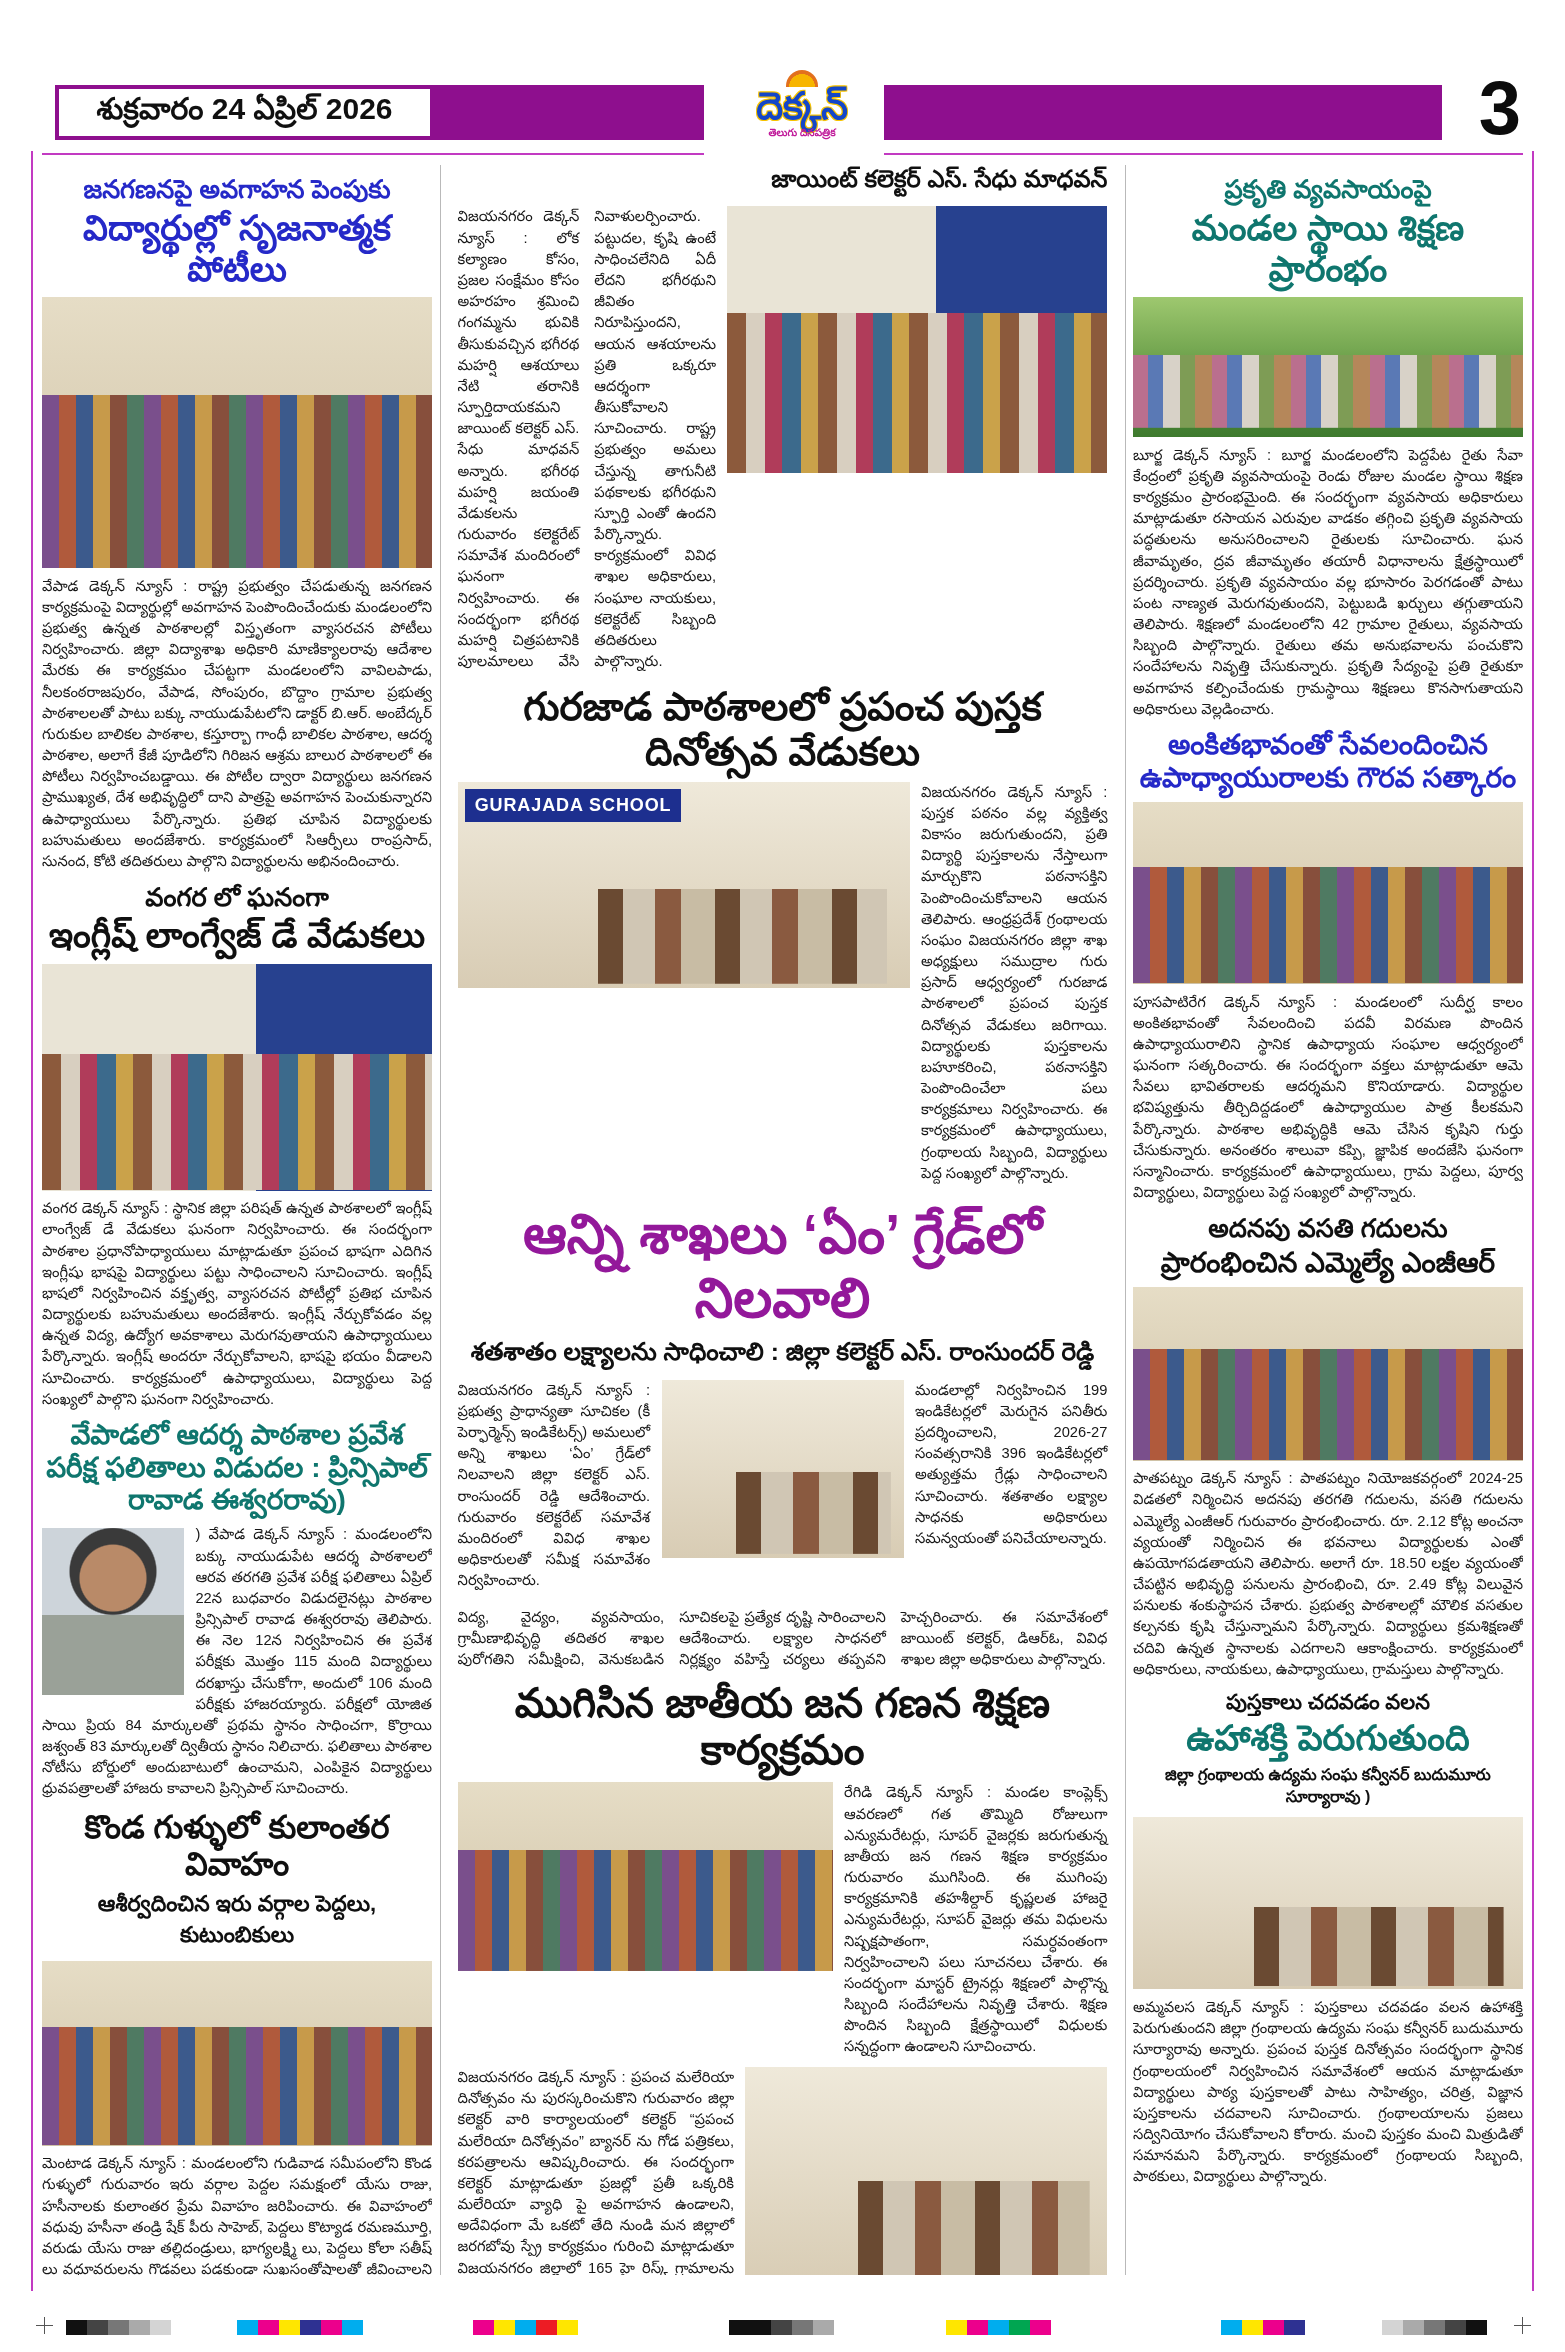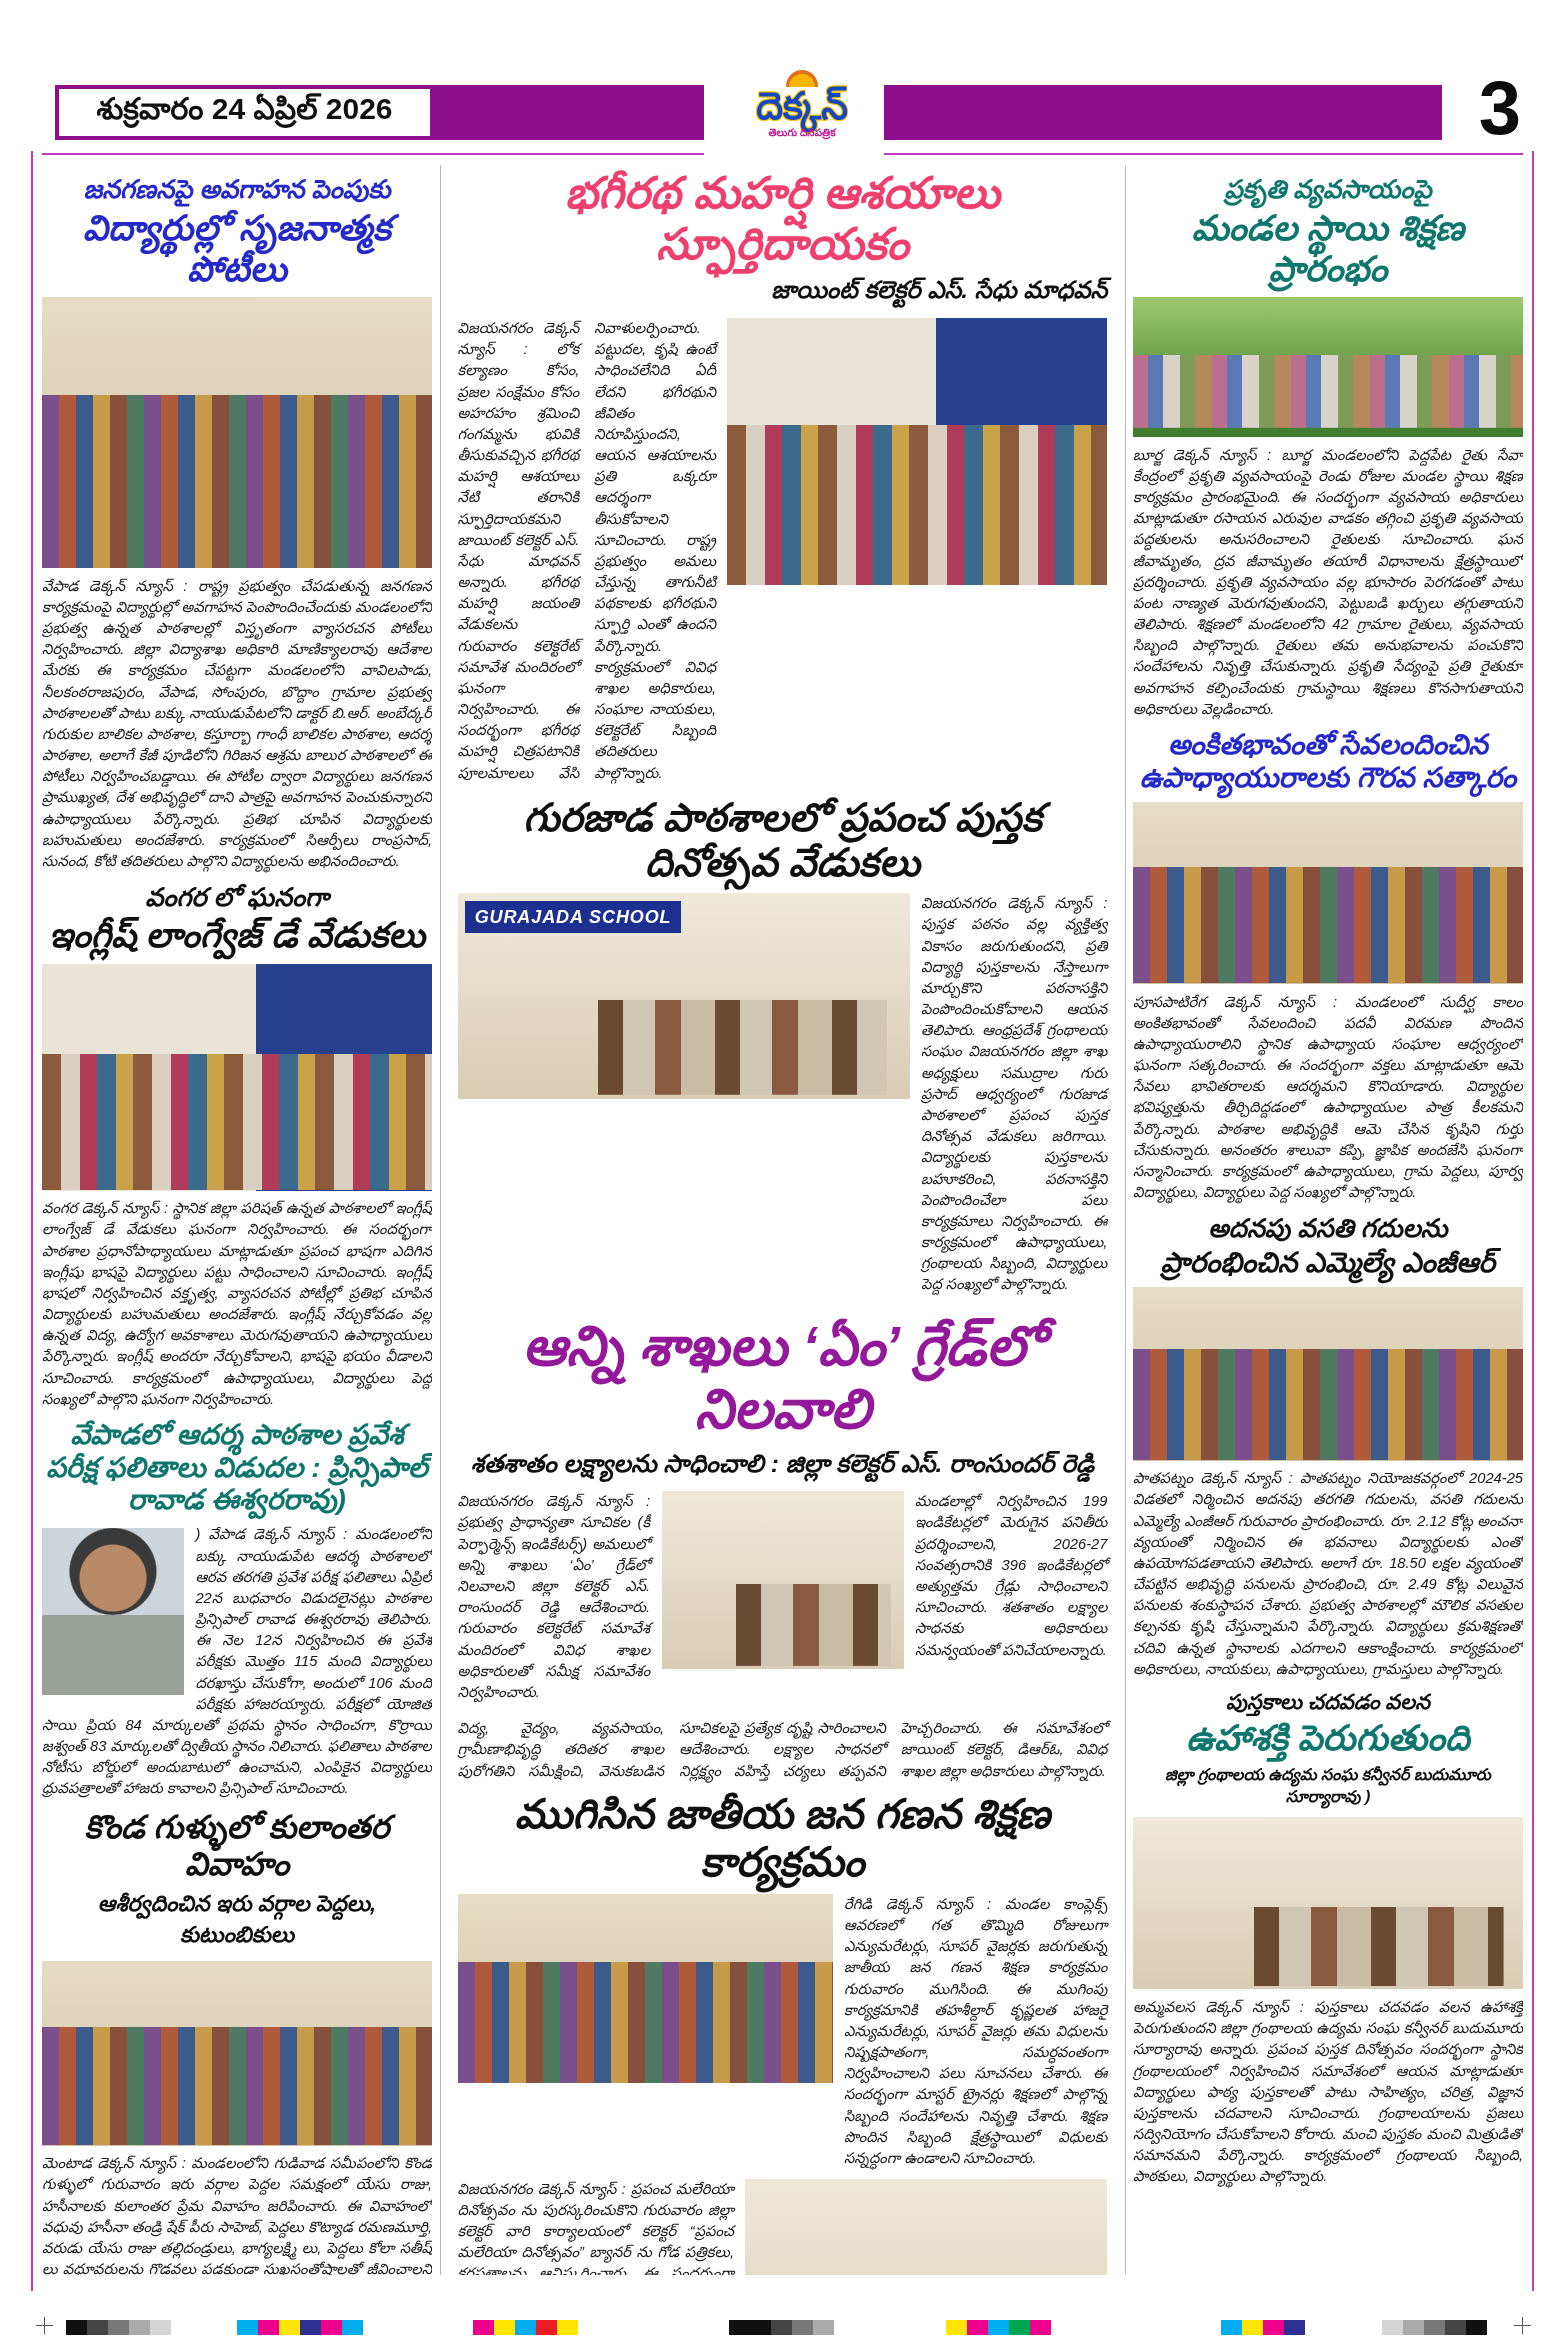--- a/index.html
+++ b/index.html
@@ -17,21 +17,21 @@
   .date-box { position:absolute; left:17px; top:5.7px; width:371px; height:47px; background:#fff; display:flex; align-items:center; justify-content:center; font-size:30px; font-weight:bold; color:#101010; }
   .logo-box { position:absolute; left:662px; top:-15px; width:180px; height:87px; background:#fff; text-align:center; padding-top:1.9px;padding-left:16px; }
   .logo-emblem { width:32px; height:17px; margin:0 auto; background:radial-gradient(circle at 50% 100%, #f7b500 0 55%, #e2701d 56% 80%, transparent 81%); border-radius:16px 16px 0 0; }
   .logo-text { font-size:38px; font-weight:bold; color:#1446c8; text-shadow:0.9px 0.9px 0 #f7c300, -0.9px -0.9px 0 #f7c300, 0.9px -0.9px 0 #f7c300, -0.9px 0.9px 0 #f7c300; line-height:1.05; }
   .logo-tag { font-size:10.4px; color:#c01a9a; font-weight:bold; }
   .page-num { position:absolute; right:1.9px; top:-13.2px; font-size:76px; font-weight:bold; color:#0c0c0c; line-height:1; }
   .rule { height:2.8px; background:#c23ac2; margin:7.6px 42px 9.5px 42px; }
 
   
   .content { display:flex; margin:0 42px; height:2110px; overflow:hidden; }
-  .col { overflow:hidden;font-style:italic; }
+  .col { overflow:hidden; }
   .col-left { width:390px; }
   .col-center { flex:1; padding:0 9.5px; }
   .col-right { width:390px; }
   .vsep { width:0.9px; background:#b9b9b9; margin:0 7.6px; }
 
   
   .kicker { font-weight:bold; text-align:center; font-size:25.6px; line-height:1.25; margin:9.5px 0 1.9px; }
   .hl { font-weight:bold; text-align:center; line-height:1.16; margin:1.9px 0 7.6px; }
   .hl-l { font-size:35px; }
   .hl-m { font-size:28px; }
@@ -133,21 +133,20 @@
         <div class="photo crowd" style="height:185px; background-color:#9cc06a"></div>
         <p class="body">మెంటాడ డెక్కన్ న్యూస్ : మండలంలోని గుడివాడ సమీపంలోని కొండ గుళ్ళులో గురువారం ఇరు వర్గాల పెద్దల సమక్షంలో యేసు రాజు, హసీనాలకు కులాంతర ప్రేమ వివాహం జరిపించారు. ఈ వివాహంలో వధువు హసీనా తండ్రి షేక్ పీరు సాహెబ్, పెద్దలు కొట్యాడ రమణమూర్తి, వరుడు యేసు రాజు తల్లిదండ్రులు, భాగ్యలక్ష్మి లు, పెద్దలు కోలా సతీష్ లు వధూవరులను గొడవలు పడకుండా సుఖసంతోషాలతో జీవించాలని ఆశీర్వదించారు.</p>
       </article>
 
     </section>
 
     <div class="vsep"></div>
 
     <section class="col col-center">
       <article>
-        <h2 class="hl pink" style="font-size:44px">భగీరథ మహర్షి ఆశయాలు స్ఫూర్తిదాయకం</h2>
         <div class="sub sub-left">జాయింట్ కలెక్టర్ ఎస్. సేధు మాధవన్</div>
         <div class="row">
           <p class="body grow cols2" style="margin-top:0">విజయనగరం డెక్కన్ న్యూస్ : లోక కల్యాణం కోసం, ప్రజల సంక్షేమం కోసం అహరహం శ్రమించి గంగమ్మను భువికి తీసుకువచ్చిన భగీరథ మహర్షి ఆశయాలు నేటి తరానికి స్ఫూర్తిదాయకమని జాయింట్ కలెక్టర్ ఎస్. సేధు మాధవన్ అన్నారు. భగీరథ మహర్షి జయంతి వేడుకలను గురువారం కలెక్టరేట్ సమావేశ మందిరంలో ఘనంగా నిర్వహించారు. ఈ సందర్భంగా భగీరథ మహర్షి చిత్రపటానికి పూలమాలలు వేసి నివాళులర్పించారు. పట్టుదల, కృషి ఉంటే సాధించలేనిది ఏదీ లేదని భగీరథుని జీవితం నిరూపిస్తుందని, ఆయన ఆశయాలను ప్రతి ఒక్కరూ ఆదర్శంగా తీసుకోవాలని సూచించారు. రాష్ట్ర ప్రభుత్వం అమలు చేస్తున్న తాగునీటి పథకాలకు భగీరథుని స్ఫూర్తి ఎంతో ఉందని పేర్కొన్నారు. కార్యక్రమంలో వివిధ శాఖల అధికారులు, సంఘాల నాయకులు, కలెక్టరేట్ సిబ్బంది తదితరులు పాల్గొన్నారు.</p>
           <div class="photo crowd-stage" style="width:380px; height:267px; flex:none; margin:0"></div>
         </div>
       </article>
 
       <article>
         <h2 class="hl black" style="font-size:39px">గురజాడ పాఠశాలలో ప్రపంచ పుస్తక దినోత్సవ వేడుకలు</h2>
         <div class="row">

